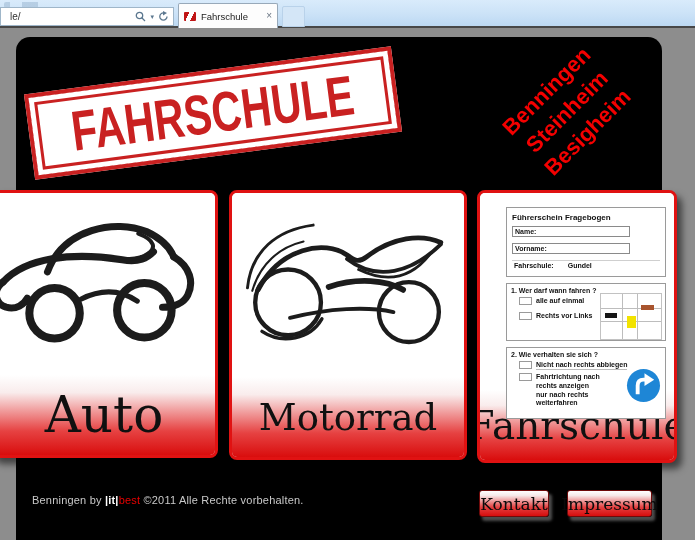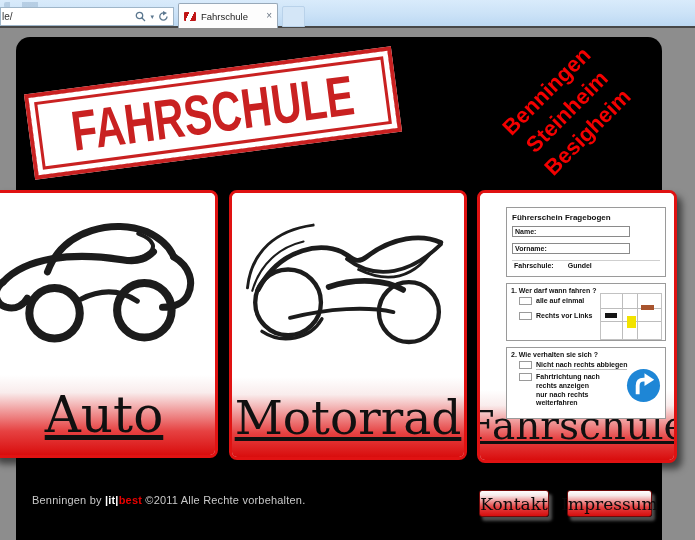--- a/index.html
+++ b/index.html
@@ -16,21 +16,21 @@
     border-bottom:2px solid #474747;
   }
   .titlebar-artifact { position:absolute; top:2px; left:4px; width:60px; height:6px;
     background:linear-gradient(90deg,#9db8d2 0 6px,transparent 6px 18px,#9db8d2 18px 34px,transparent 34px);
     opacity:.55; border-radius:2px; }
   .addressbar {
     position:absolute; left:0; top:7px; width:174px; height:19px;
     background:#fff; border:1px solid #9fb6c9; display:flex; align-items:center;
     font-size:10px; color:#333;
   }
-  .addressbar .url { padding-left:1px; flex:1; }
+  .addressbar .url { padding-left:9px; flex:1; }
   .ab-icons { display:flex; align-items:center; gap:4px; padding-right:4px; color:#5b778f; }
   .ab-icons svg { display:block; }
   .ab-dd { font-size:7px; color:#5b778f; }
   .tab {
     position:absolute; left:178px; top:3px; width:100px; height:25px;
     background:#fdfdfd; border:1px solid #98a9b9; border-bottom:none;
     border-radius:2px 2px 0 0; display:flex; align-items:center; gap:5px;
     padding:0 5px; font-size:9.5px; color:#1b1b1b;
   }
   .favicon { width:12px; height:9px; background:#c01616; border-radius:1px; flex:none;
@@ -78,24 +78,24 @@
   .card-motorrad  { left:229px; width:238px; height:270px; }
   .card-fahrschule{ left:477px; width:200px; height:273px; }
   .card-art { flex:1; position:relative; background:#fff; }
   .card-art svg { position:absolute; inset:0; width:100%; height:100%; }
   .card-labelzone {
     height:80px; flex:none; display:flex; align-items:center; justify-content:center;
     background:linear-gradient(180deg,#ffffff 0%,#f9ecec 22%,#e64242 70%,#d90d0d 100%);
   }
   .card-fahrschule .card-labelzone { height:70px; }
   .card-label {
-    font-family:"DejaVu Serif", serif; color:#101010; white-space:nowrap; line-height:1;text-decoration:underline;
+    font-family:"DejaVu Serif", serif; color:#101010; white-space:nowrap; line-height:1;
   }
   .card-auto .card-label { font-size:50px; }
-  .card-motorrad .card-label { font-size:47px; }
+  .card-motorrad .card-label { font-size:37px; }
   .card-fahrschule .card-label { font-size:39px; }
 
   
   .form { position:absolute; left:26px; top:14px; width:160px;
     font-size:7px; color:#111; font-weight:bold; }
   .fbox { border:1px solid #9a9a9a; background:#fff; }
   .fbox1 { padding:5px 5px 4px 5px; }
   .f-title { font-size:8px; margin-bottom:4px; }
   .field-box { border:1px solid #8a8a8a; width:118px; padding:1px 2px; margin-bottom:6px; }
   .school-row { display:flex; gap:14px; padding:1px 2px 3px 2px; border-top:1px solid #cfcfcf; }
@@ -113,21 +113,21 @@
   .car-black { position:absolute; left:4px; top:19px; width:12px; height:5px; background:#161616; }
   .car-brown { position:absolute; left:40px; top:11px; width:13px; height:5px; background:#a8542e; }
   .car-yellow{ position:absolute; left:26px; top:22px; width:9px; height:12px; background:#f2e300; }
 
   .sign { position:absolute; right:4px; top:20px; width:35px; height:35px; }
 
   
   .footer-text { position:absolute; left:32px; top:494px; font-size:11px;
     color:#c9c9c9; letter-spacing:.2px; }
   .footer-text .b-it { color:#ffffff; font-weight:bold; }
-  .footer-text .b-best { color:#e80000; font-weight:bold;text-align:right; }
+  .footer-text .b-best { color:#e80000; font-weight:normal;text-align:right; }
 
   .btn {
     position:absolute; top:490px; height:27px; padding:0 9px;
     background:linear-gradient(180deg,#ffffff 0%,#f6e9e9 18%,#e44040 65%,#d60d0d 100%);
     border:1px solid #6e0a0a; border-radius:3px;
     box-shadow:3px 4px 3px rgba(170,170,170,.45);
     font-family:"DejaVu Serif", serif; font-size:17px; color:#0a0a0a;
     display:flex; align-items:center; cursor:pointer; white-space:nowrap;
   }
   .btn-kontakt { left:479px; width:70px; justify-content:center; }

